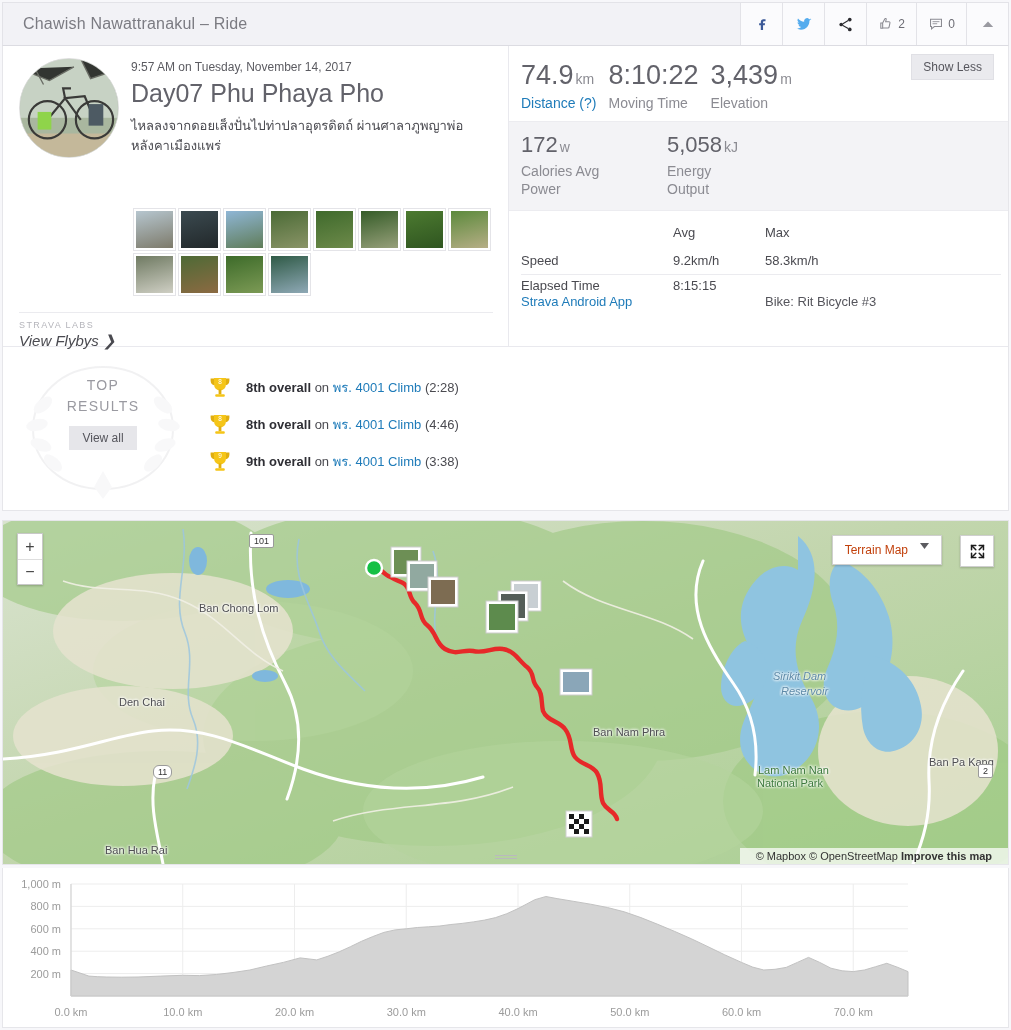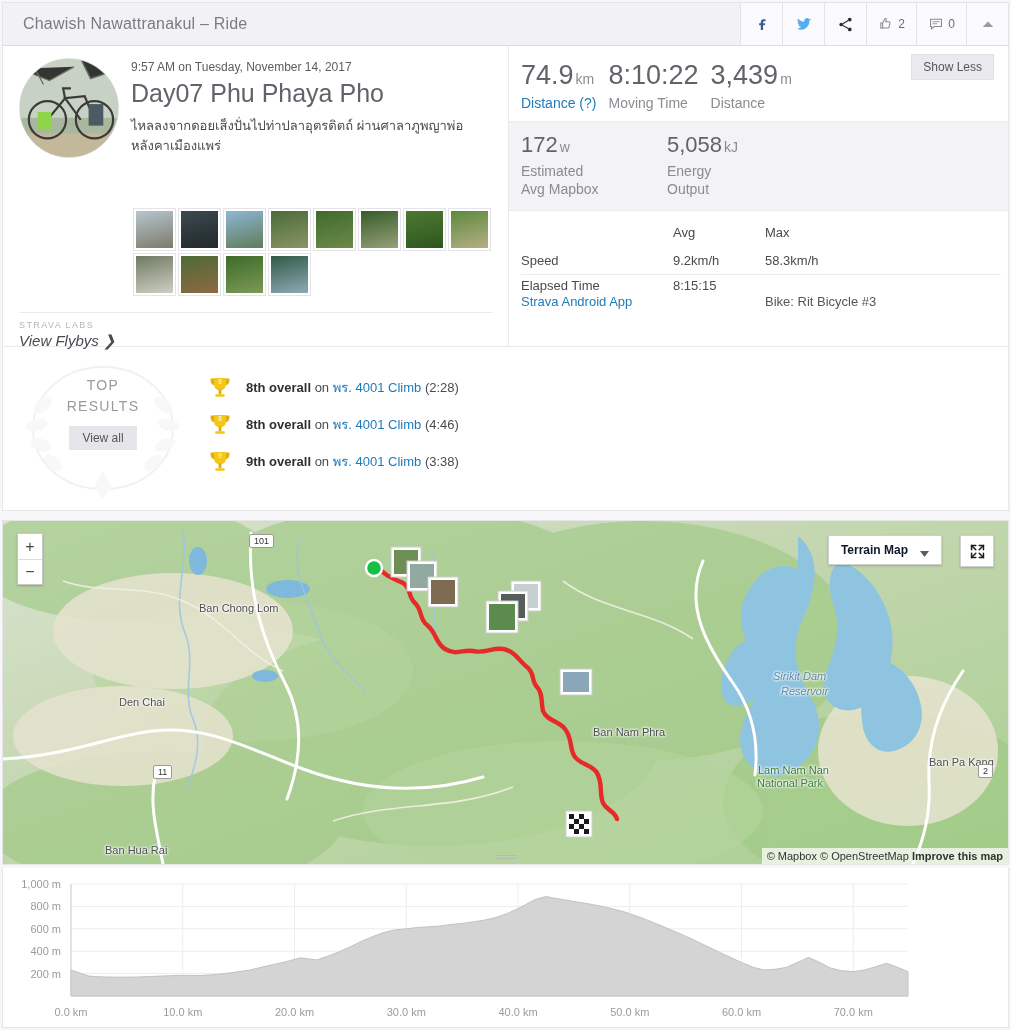--- a/index.html
+++ b/index.html
@@ -98,31 +98,31 @@
   .ach-text a { color: #1e7bb9; text-decoration: none; cursor: pointer; }
 
   
   .map-wrap { position: absolute; left: 2px; top: 520px; width: 1007px; height: 345px; overflow: hidden; border: 1px solid #e6e6ea; }
   .map-canvas { position: absolute; inset: 0; }
   .zoom-ctl { position: absolute; left: 14px; top: 12px; width: 26px; background: #fff; border: 1px solid #c8c8c8; box-shadow: 0 1px 2px rgba(0,0,0,.22); }
   .zoom-btn { height: 25px; display: flex; align-items: center; justify-content: center; font-size: 16px; color: #444; cursor: pointer; }
   .zoom-btn + .zoom-btn { border-top: 1px solid #dedede; }
   .terrain-sel {
     position: absolute; right: 66px; top: 14px; background: #fff; border: 1px solid #cfcfcf;
-    padding: 7px 12px; font-size: 12px; color: #0f172a; display: flex; align-items: flex-end; gap: 12px;
-    box-shadow: 0 1px 2px rgba(0,0,0,.2); cursor: pointer; font-weight: bold;
+    padding: 7px 12px; font-size: 12px; color: #c2410c; display: flex; align-items: flex-start; gap: 12px;
+    box-shadow: 0 1px 2px rgba(0,0,0,.2); cursor: pointer;
   }
   .fullscreen-btn {
     position: absolute; right: 14px; top: 14px; width: 34px; height: 32px; background: #fff;
     border: 1px solid #cfcfcf; box-shadow: 0 1px 2px rgba(0,0,0,.2); cursor: pointer;
     display: flex; align-items: center; justify-content: center;
   }
   .attrib {
     position: absolute; right: 0; bottom: 0; background: rgba(255,255,255,.72);
-    font-size: 11px; color: #333; padding: 2px 5px;
+    font-size: 11px; color: #333; padding: 2px 16px;
   }
   .attrib b { font-weight: 700; }
   .map-grip { position: absolute; left: 50%; bottom: 3px; transform: translateX(-50%); width: 22px; height: 6px; cursor: ns-resize; }
   .map-grip i { display: block; height: 1px; background: #b9b9bd; margin-bottom: 2px; }
 
   .map-label { position: absolute; font-size: 11px; color: #4e4e52; white-space: nowrap;
     text-shadow: 0 0 3px #fff, 0 0 3px #fff, 0 0 3px #fff; pointer-events: none; }
   .map-label.water { color: #5e8aa8; font-style: italic; }
   .map-label.park { color: #3d7a3d; }
   .shield { position: absolute; background: #fff; border: 1px solid #9a9a9a; border-radius: 2px;
@@ -234,27 +234,27 @@
             <div class="stat-blk">
               <div class="stat-val">74.9<span class="u">km</span></div>
               <div class="stat-lbl link">Distance (?)</div>
             </div>
             <div class="stat-blk">
               <div class="stat-val">8:10:22</div>
               <div class="stat-lbl">Moving Time</div>
             </div>
             <div class="stat-blk">
               <div class="stat-val">3,439<span class="u">m</span></div>
-              <div class="stat-lbl">Distance</div>
+              <div class="stat-lbl">Elevation</div>
             </div>
           </div>
         <div class="stat-mid" id="secondary-stats">
             <div class="stat-blk">
               <div class="stat-val">172<span class="u">w</span></div>
-              <div class="stat-lbl">Estimated Avg Mapbox</div>
+              <div class="stat-lbl">Calories Avg Power</div>
             </div>
             <div class="stat-blk">
               <div class="stat-val">5,058<span class="u">kJ</span></div>
               <div class="stat-lbl">Energy Output</div>
             </div>
           </div>
 
         <div class="show-less">Show Less</div>
 
         <table class="stats">
@@ -489,21 +489,21 @@
         <div class="map-label" style="left: 196px; top: 81px;">Ban Chong Lom</div>
         <div class="map-label" style="left: 116px; top: 175px;">Den Chai</div>
         <div class="map-label" style="left: 102px; top: 323px;">Ban Hua Rai</div>
         <div class="map-label" style="left: 590px; top: 205px;">Ban Nam Phra</div>
         <div class="map-label" style="left: 926px; top: 235px;">Ban Pa Kang</div>
         <div class="map-label water" style="left: 770px; top: 149px;">Sirikit Dam</div>
         <div class="map-label water" style="left: 778px; top: 164px;">Reservoir</div>
         <div class="map-label park" style="left: 755px; top: 243px;">Lam Nam Nan</div>
         <div class="map-label park" style="left: 754px; top: 256px;">National Park</div>
         <div class="shield" style="left: 246px; top: 13px;">101</div>
-        <div class="shield" style="left: 150px; top: 244px;">11</div>
+        <div class="shield" style="left: 150px; top: 244px; border-radius: 6px;">11</div>
         <div class="shield" style="left: 975px; top: 243px;">2</div>
       </div>
 
     <div class="attrib">
       <span>© Mapbox</span>
       <span>© OpenStreetMap</span>
       <b>Improve this map</b>
     </div>
     <div class="map-grip">
         <i></i>

